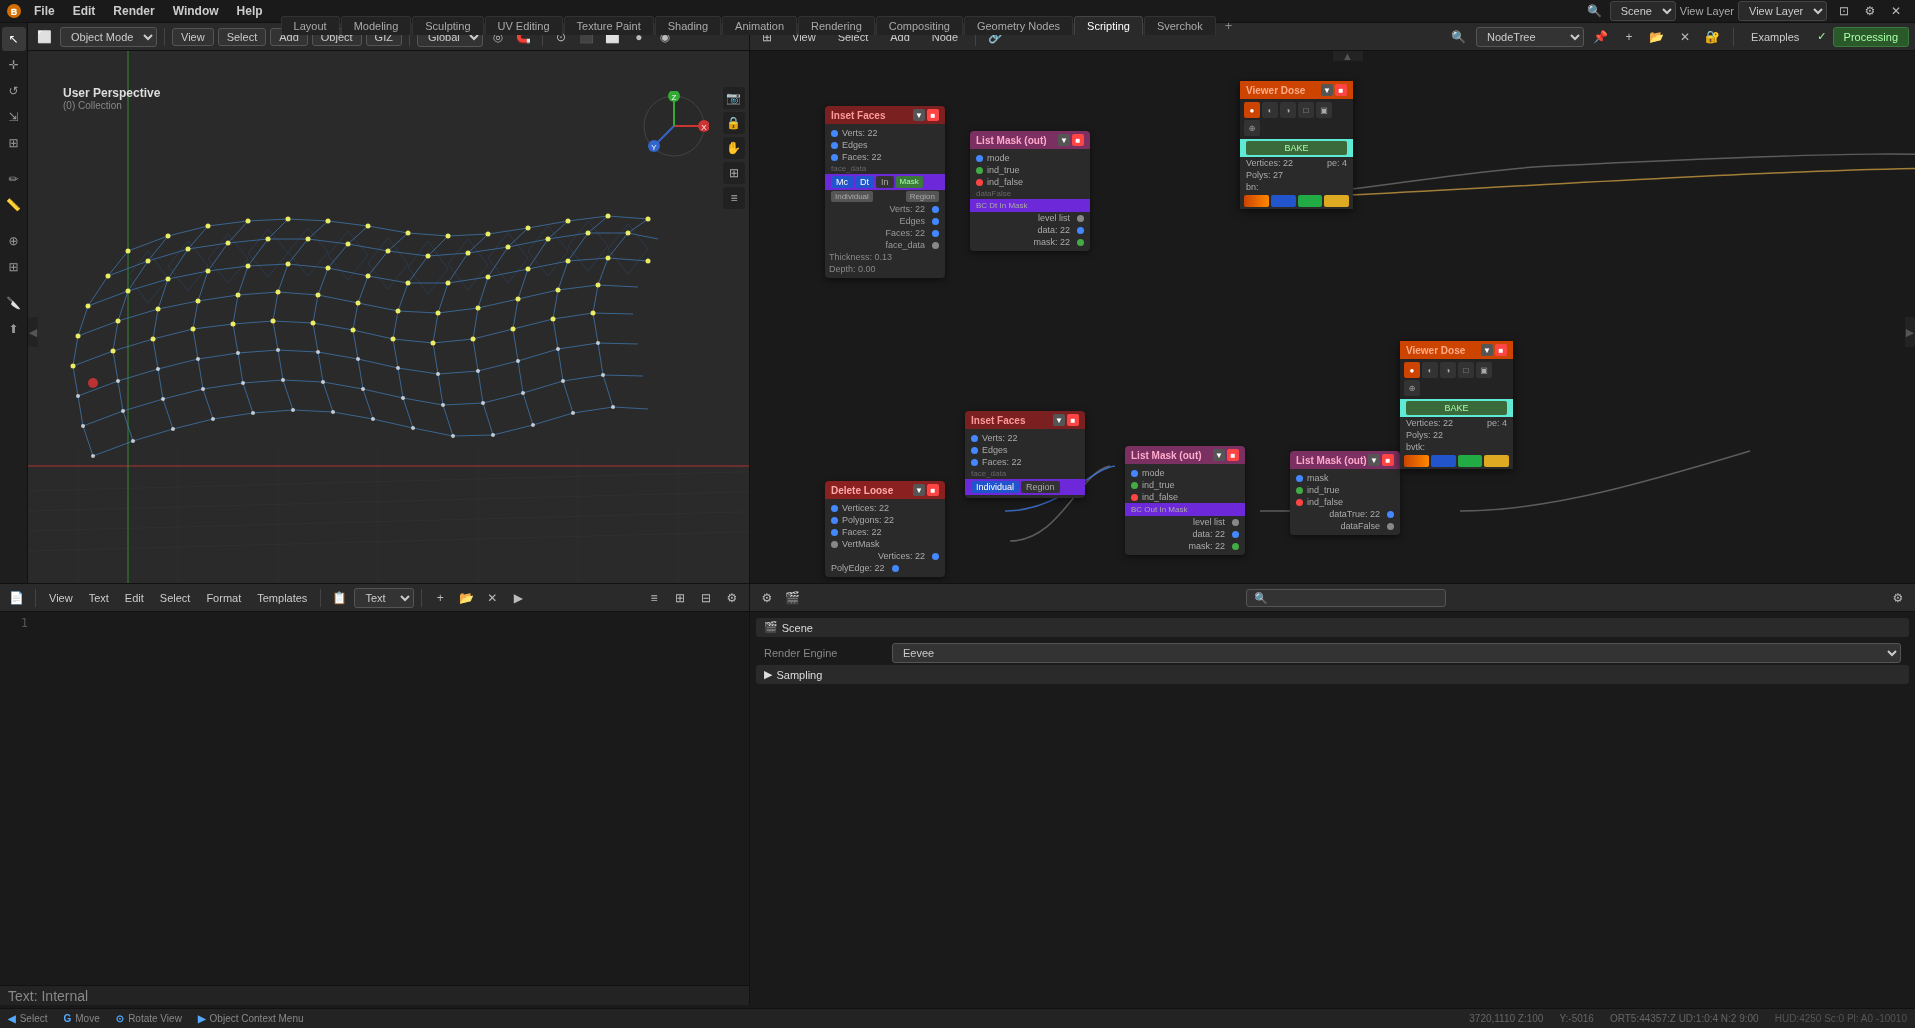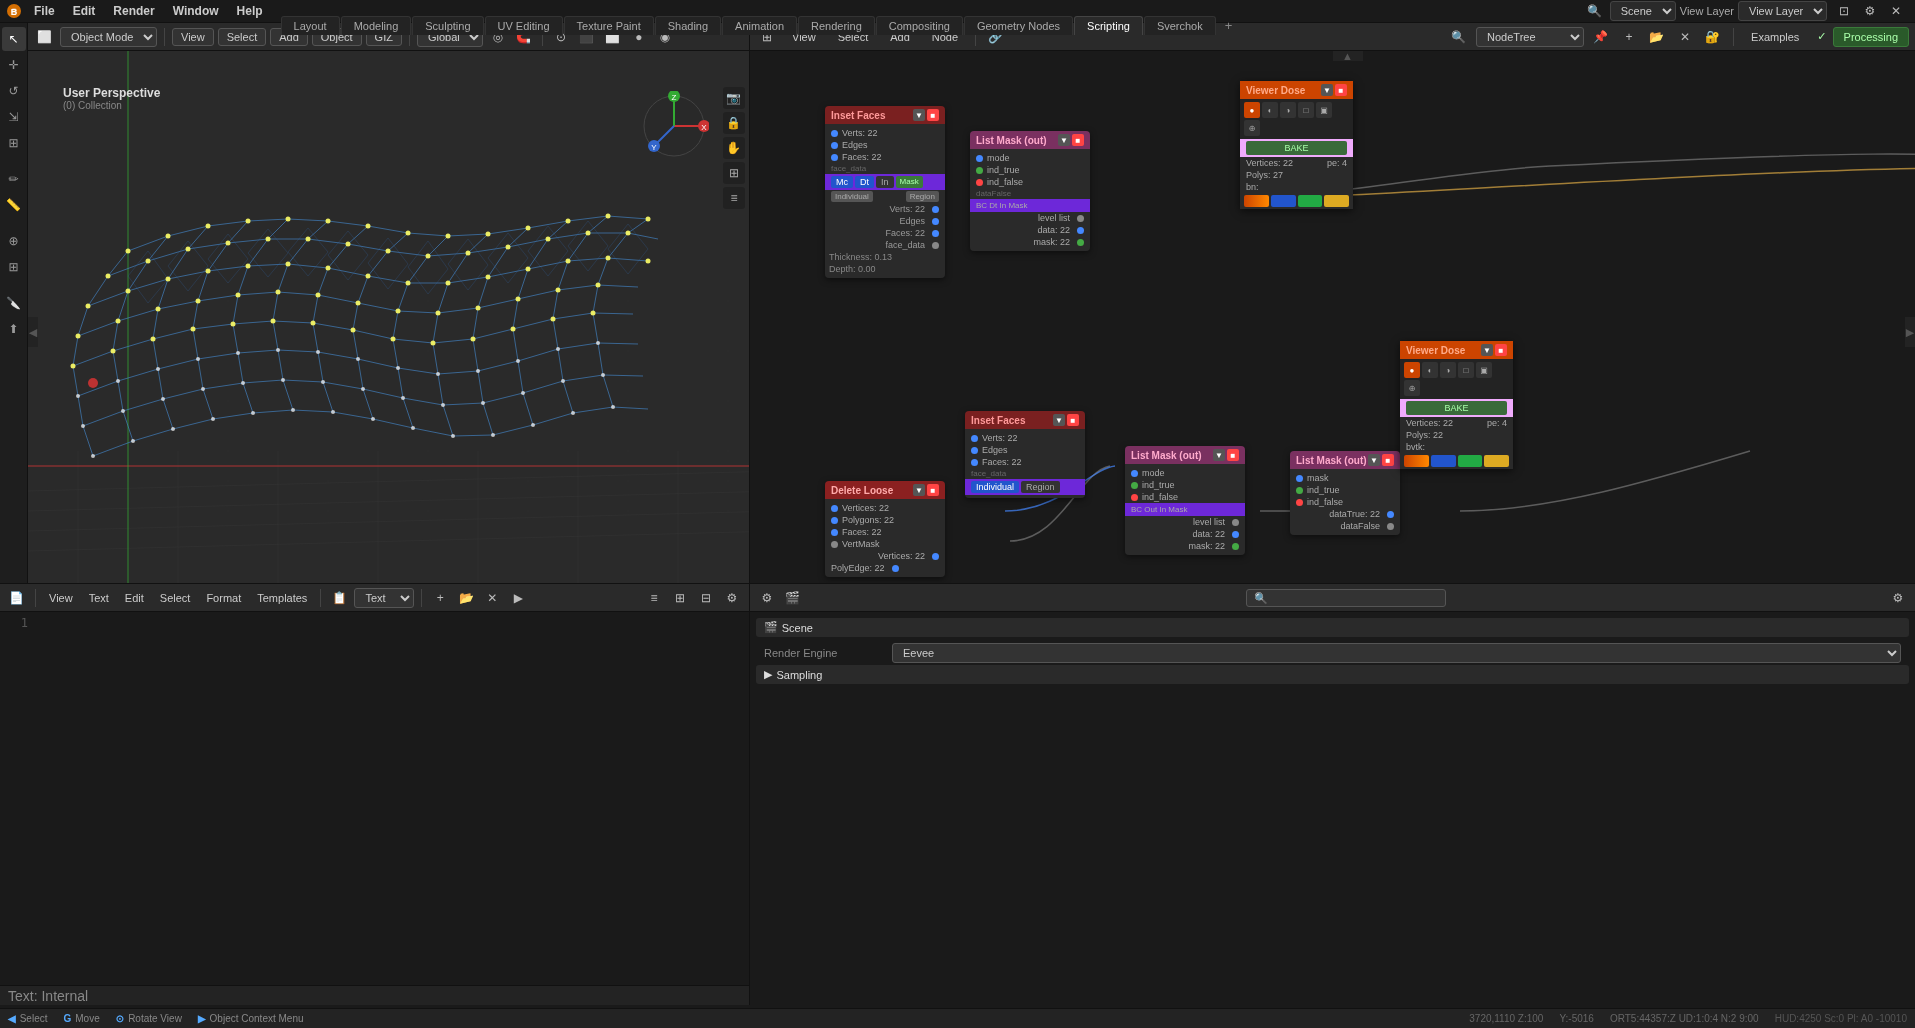--- a/index.html
+++ b/index.html
@@ -413,21 +413,21 @@
       font-size: 8px;
       color: #aaa;
       cursor: pointer;
     }
     .vd-icon.active { background: #cc4400; color: #fff; }
     .vd-bake-row {
       display: flex;
       align-items: center;
       gap: 4px;
       padding: 2px 6px;
-      background: #f0abfc;
+      background: #5eead4;
     }
     .vd-bake-btn {
       flex: 1;
       background: #3a6a3a;
       border: none;
       color: #aaffaa;
       font-size: 9px;
       padding: 2px 4px;
       border-radius: 2px;
       cursor: pointer;

